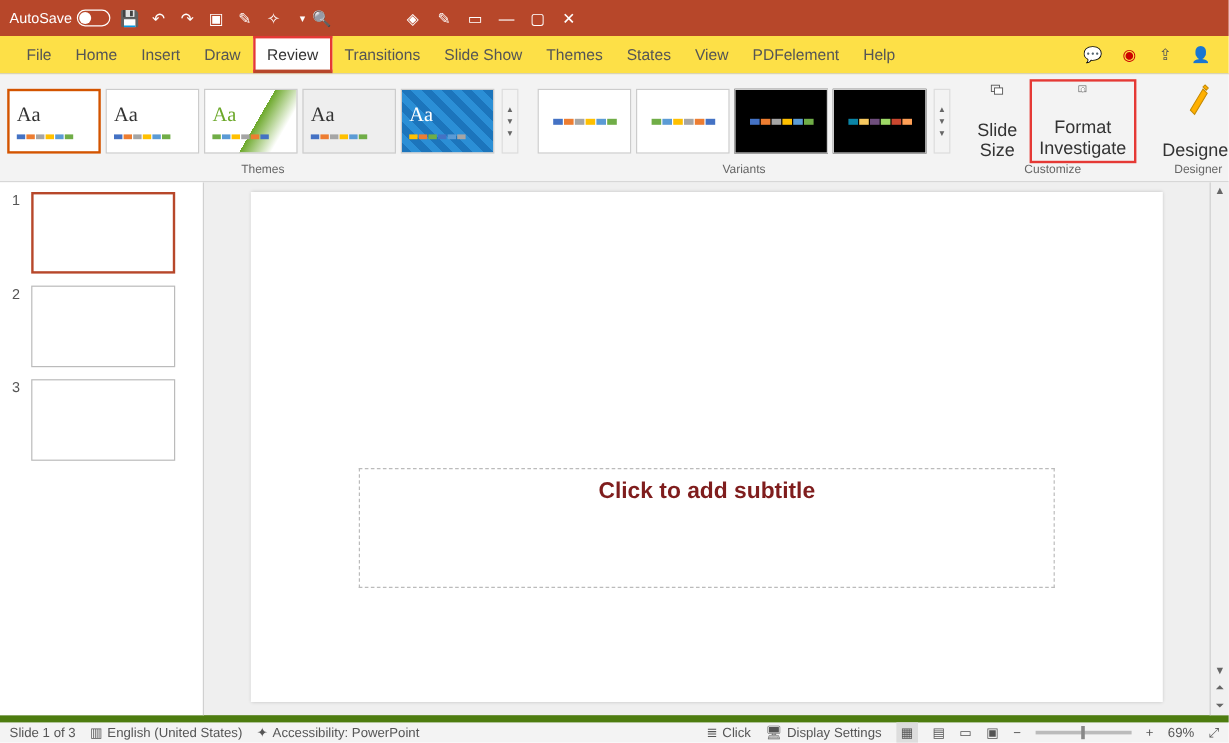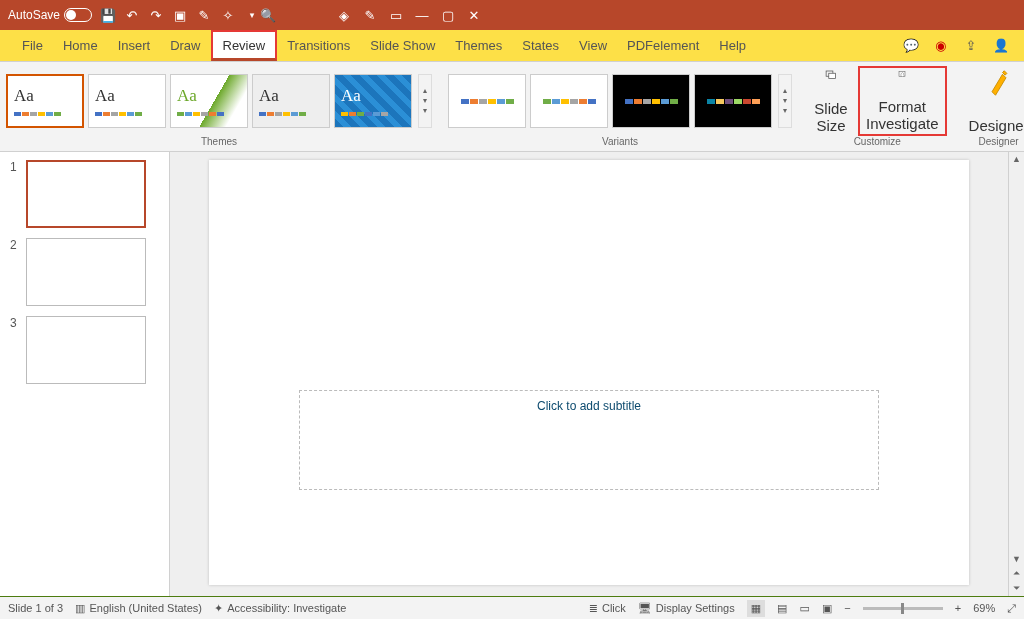--- a/index.html
+++ b/index.html
@@ -38,25 +38,25 @@
   .workarea { height:444px; display:flex; background:#efefef; }
   .thumb-panel { width:170px; background:#fff; border-right:1px solid #d0d0d0; padding:8px 10px; }
   .slide-thumb-row { display:flex; align-items:flex-start; gap:6px; margin-bottom:10px; }
   .slide-num { font-size:12px; color:#555; width:10px; }
   .slide-thumb { width:120px; height:68px; background:#fff; border:1px solid #bbb; cursor:pointer; }
   .slide-thumb.active { border:2px solid #B7472A; }
   .canvas-wrap { flex:1; display:flex; align-items:flex-start; justify-content:center; padding-top:8px; position:relative; }
   .canvas { width:760px; height:425px; background:#fff; box-shadow:0 0 3px rgba(0,0,0,.2); position:relative; }
   .placeholder { position:absolute; border:1px dashed #bbb; display:flex; align-items:center; justify-content:center; color:#888; }
   .ph-title { left:90px; top:80px; width:580px; height:130px; font-size:34px; font-family:"Segoe UI Light","Segoe UI",sans-serif; color:#555; }
-  .ph-sub { left:90px; top:230px; width:580px; height:100px; font-size:12px; align-items:flex-start; padding-top:8px; color:#0c4a6e; }
+  .ph-sub { left:90px; top:230px; width:580px; height:100px; font-size:19px; align-items:flex-start; padding-top:8px; color:#7f1d1d;font-weight:bold; }
   .vscroll { width:16px; background:#f0f0f0; border-left:1px solid #d0d0d0; display:flex; flex-direction:column; align-items:center; }
   .vscroll .arrow { font-size:9px; color:#666; padding:2px 0; cursor:pointer; }
   .vscroll .track { flex:1; }
-  .statusbar { height:23px; background:#f3f3f3; border-top:1px solid #4d7c0f; display:flex; align-items:center; font-size:11px; color:#555; padding:0 8px; gap:12px; }
+  .statusbar { height:23px; background:#f3f3f3; border-top:6px solid #4d7c0f; display:flex; align-items:center; font-size:11px; color:#555; padding:0 8px; gap:12px; }
   .statusbar .spacer { flex:1; }
   .sb-btn { display:flex; align-items:center; gap:4px; cursor:pointer; }
   .zoom-slider { width:80px; height:3px; background:#bbb; position:relative; }
   .zoom-slider::after { content:""; width:3px; height:11px; background:#888; position:absolute; left:38px; top:-4px; }
   .collapse { width:20px; display:flex; align-items:flex-end; justify-content:center; padding-bottom:4px; cursor:pointer; color:#666; }
   .c1{background:#4472C4}.c2{background:#ED7D31}.c3{background:#A5A5A5}.c4{background:#FFC000}.c5{background:#5B9BD5}.c6{background:#70AD47}
   .d1{background:#0b84a5}.d2{background:#f6c85f}.d3{background:#6f4e7c}.d4{background:#9dd866}.d5{background:#ca472f}.d6{background:#ffa056}
 </style>
 </head>
 <body>
@@ -286,21 +286,21 @@
     <div class="track"></div>
     <div class="arrow">▼</div>
     <div class="arrow">⏶</div>
     <div class="arrow">⏷</div>
   </div>
 </div>
 
 <div class="statusbar">
   <span>Slide 1 of 3</span>
   <span class="sb-btn">▥ <span>English (United States)</span></span>
-  <span class="sb-btn">✦ <span>Accessibility: Investigate</span></span>
+  <span class="sb-btn">✦ <span>Accessibility: PowerPoint</span></span>
   <div class="spacer"></div>
   <span class="sb-btn">≣ <span>Click</span></span>
   <span class="sb-btn">🖥 <span>Display Settings</span></span>
   <span class="sb-btn" style="background:#ddd;padding:2px 4px;">▦</span>
   <span class="sb-btn">▤</span>
   <span class="sb-btn">▭</span>
   <span class="sb-btn">▣</span>
   <span class="sb-btn">−</span>
   <div class="zoom-slider"></div>
   <span class="sb-btn">+</span>

